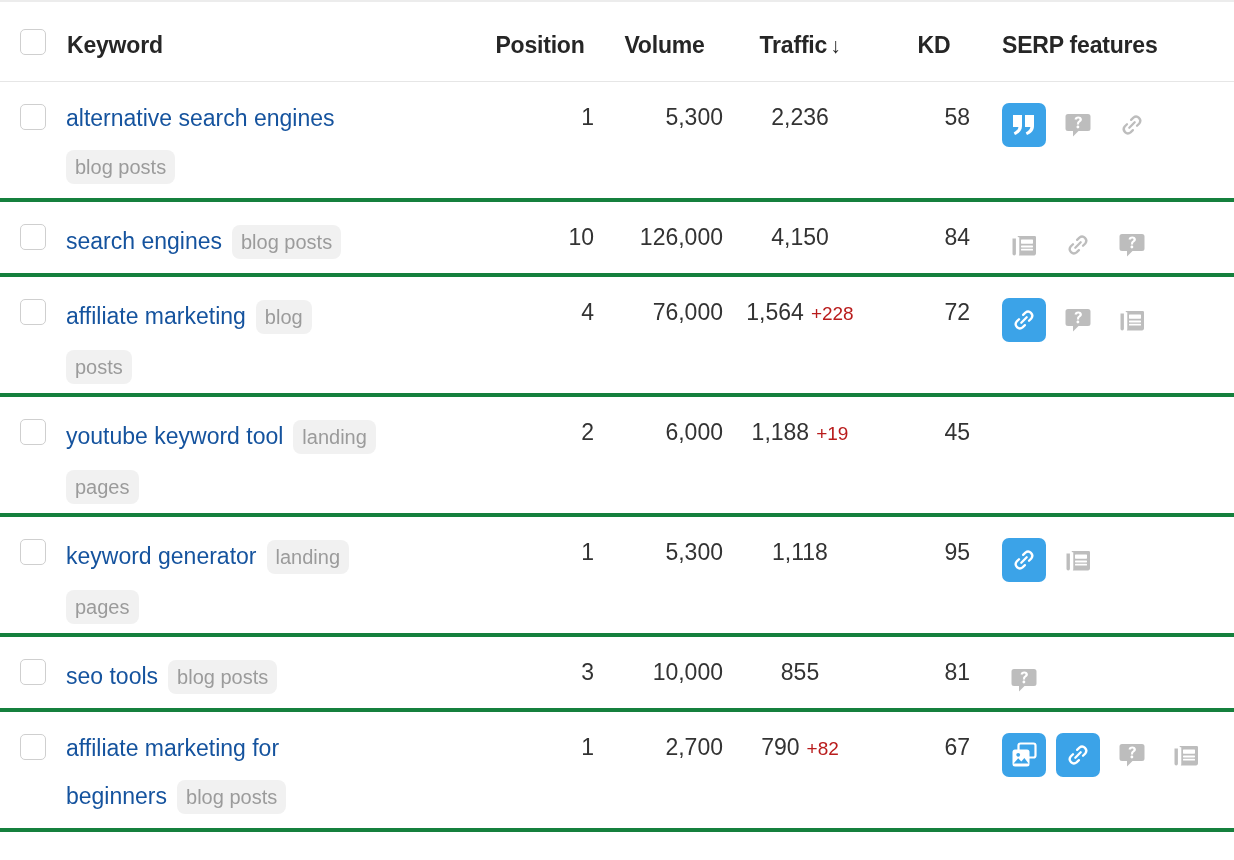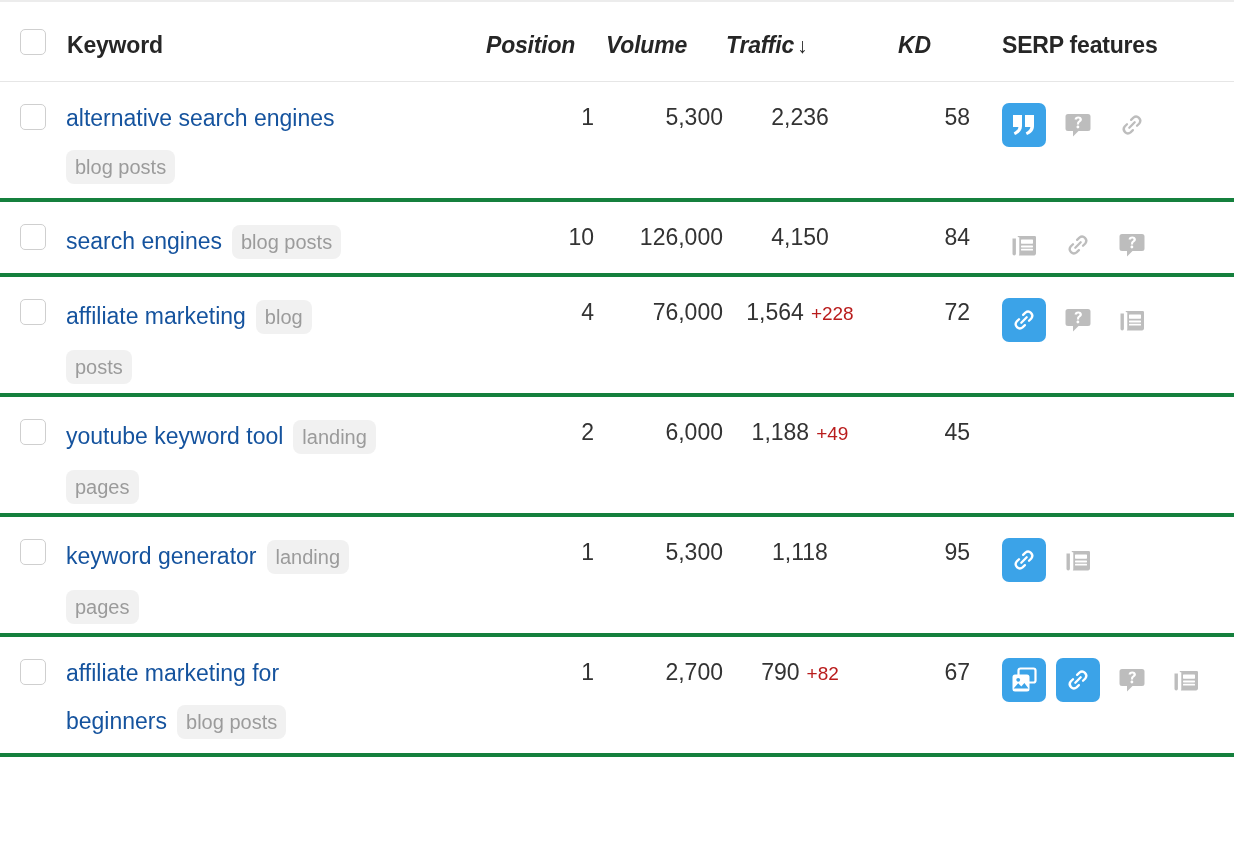--- a/index.html
+++ b/index.html
@@ -66,21 +66,21 @@
   
   .th {
     font-size: 23px;
     font-weight: bold;
     color: #262626;
     letter-spacing: -0.2px;
     white-space: nowrap;
     margin-top: 8px;
   }
   .th.left   { text-align: left; }
-  .th.right  { text-align: left; font-style: italic; }
+  .th.right  { text-align: center; }
   .th-keyword { padding-left: 1px; }
   .sort-arrow {
     font-size: 21px;
     font-weight: bold;
     padding-left: 3px;
   }
 
   
   .kw-cell {
     font-size: 0;
@@ -294,21 +294,21 @@
         </div>
       </div>
       <div class="row data-row tall">
         <div class="gutter"></div>
         <div class="cb-cell">
           <div class="checkbox"></div>
         </div>
         <div class="kw-cell"><span class="kw-link">youtube keyword tool</span><span class="tag">landing</span><div class="kw-line2"><span class="tag nomargin">pages</span></div></div>
         <div class="num num-position">2</div>
         <div class="num num-volume">6,000</div>
-        <div class="traffic-cell">1,188<span class="delta">+49</span></div>
+        <div class="traffic-cell">1,188<span class="delta">+19</span></div>
         <div class="num num-kd">45</div>
         <div class="serp-cell"></div>
       </div>
       <div class="row data-row tall">
         <div class="gutter"></div>
         <div class="cb-cell">
           <div class="checkbox"></div>
         </div>
         <div class="kw-cell"><span class="kw-link">keyword generator</span><span class="tag">landing</span><div class="kw-line2"><span class="tag nomargin">pages</span></div></div>
         <div class="num num-position">1</div>
@@ -331,20 +331,39 @@
               <path fill="#bdbdbd" d="M7.6 4h17.2a1.2 1.2 0 0 1 1.2 1.2v16.4a1.8 1.8 0 0 1-1.8 1.8H8.8a2 2 0 0 0 .5-1.3V5.2A1.2 1.2 0 0 1 7.6 4z"></path>
               <g fill="#ffffff">
                 <rect x="11" y="7.5" width="12" height="4.2" rx="0.6"></rect>
                 <rect x="11" y="13.6" width="12" height="1.8" rx="0.6"></rect>
                 <rect x="11" y="16.8" width="12" height="1.8" rx="0.6"></rect>
               </g>
             </svg>
           </span>
         </div>
       </div>
+      <div class="row data-row">
+        <div class="gutter"></div>
+        <div class="cb-cell">
+          <div class="checkbox"></div>
+        </div>
+        <div class="kw-cell"><span class="kw-link">seo tools</span><span class="tag">blog posts</span></div>
+        <div class="num num-position">3</div>
+        <div class="num num-volume">10,000</div>
+        <div class="traffic-cell">855</div>
+        <div class="num num-kd">81</div>
+        <div class="serp-cell">
+          <span class="serp-icon inactive">
+            <svg width="28" height="28" viewBox="0 0 28 28">
+              <path fill="#bdbdbd" d="M4 3h20a2.5 2.5 0 0 1 2.5 2.5v12A2.5 2.5 0 0 1 24 20h-9.5l-5.5 5.5V20H4a2.5 2.5 0 0 1-2.5-2.5v-12A2.5 2.5 0 0 1 4 3z"></path>
+              <path fill="#ffffff" fill-opacity="1" d="M12.6 13.4h2.5v-.5c0-.8.3-1.3 1.2-1.9.9-.6 1.6-1.3 1.6-2.6 0-1.8-1.5-2.9-3.6-2.9-2.2 0-3.6 1.2-3.7 3h2.4c.1-.6.6-1 1.3-1 .7 0 1.2.4 1.2 1 0 .6-.4.9-1.1 1.4-.9.6-1.3 1.2-1.3 2.4v.6zm1.3 4c.8 0 1.4-.6 1.4-1.4 0-.8-.6-1.4-1.4-1.4-.8 0-1.4.6-1.4 1.4 0 .8.6 1.4 1.4 1.4z"></path>
+            </svg>
+          </span>
+        </div>
+      </div>
       <div class="row data-row tall">
         <div class="gutter"></div>
         <div class="cb-cell">
           <div class="checkbox"></div>
         </div>
         <div class="kw-cell"><span class="kw-link">affiliate marketing for</span><div class="kw-line2"><span class="kw-link">beginners</span><span class="tag">blog posts</span></div></div>
         <div class="num num-position">1</div>
         <div class="num num-volume">2,700</div>
         <div class="traffic-cell">790<span class="delta">+82</span></div>
         <div class="num num-kd">67</div>

